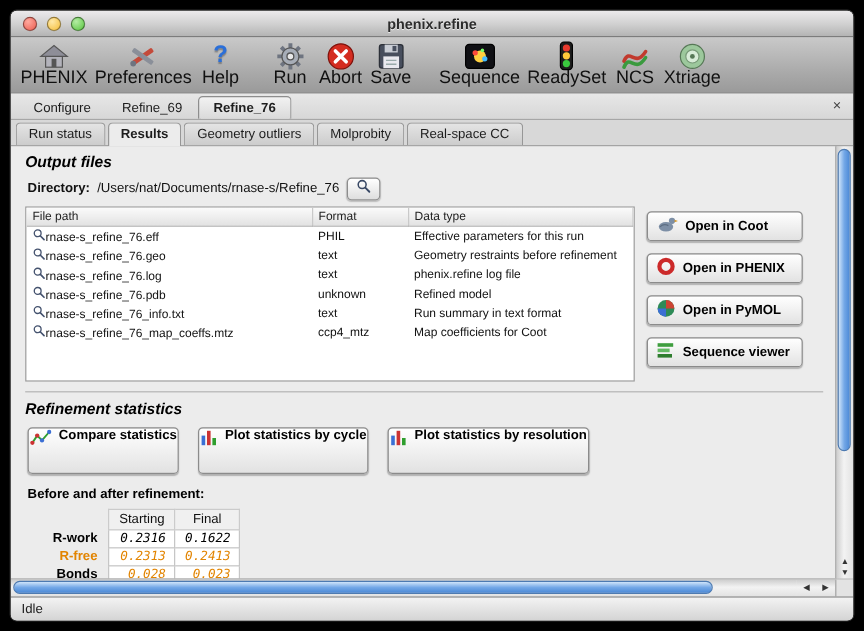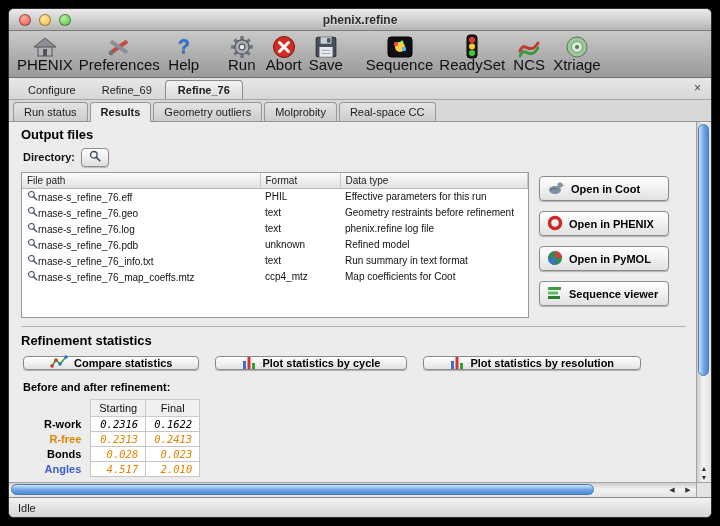--- a/index.html
+++ b/index.html
@@ -37,21 +37,21 @@
   
   .subtabs { flex:0 0 22px; background:#d8d8d8; display:flex; align-items:flex-end; padding:0 4px; border-bottom:1px solid #979797; }
   .subtab { font-size:11px; color:#1d1d1d; padding:3px 10px; border:1px solid #979797; border-bottom:none;
             border-radius:4px 4px 0 0; background:linear-gradient(#e4e4e4,#cccccc); margin-right:2px; }
   .subtab.active { background:#ececec; font-weight:bold; position:relative; top:1px; padding-bottom:4px; }
 
   
   .main { flex:1 1 auto; display:flex; min-height:0; }
   .content { flex:1; background:#ececec; padding:4px 10px 0 12px; overflow:hidden; }
 
-  h2.sect { font-size:13px; font-weight:bold; color:#000; line-height:17px; }
+  h2.sect { font-size:13px; font-weight:bold; color:#000; line-height:17px;font-style:italic; }
   .dir-row { display:flex; align-items:center; gap:6px; margin:4px 0 5px 2px; height:20px; }
   .dir-label { font-size:11px; font-weight:bold; color:#111; }
   .dir-value { font-size:11px; color:#111; }
   .mini-btn { width:28px; height:19px; border:1px solid #8d8d8d; border-radius:4px;
               background:linear-gradient(#ffffff,#dedede); display:flex; align-items:center; justify-content:center;
               box-shadow:0 1px 1px rgba(0,0,0,.2); }
 
   .files-wrap { display:flex; gap:10px;align-items:center; }
   .files-box { width:508px; height:146px; background:#fff; border:1px solid #9a9a9a; overflow:hidden; }
   table.files { width:100%; border-collapse:collapse; table-layout:fixed; }
@@ -59,21 +59,21 @@
                    font-weight:normal; font-size:10px; color:#222; text-align:left; padding:2px 5px; }
   table.files td { font-size:10px; color:#111; padding:1px 5px; white-space:nowrap; overflow:hidden; height:16px; }
 
   .action-col { display:flex; flex-direction:column; padding-top:2px; }
   .action-btn { width:130px; height:25px; display:flex; align-items:center; gap:6px; padding:0 7px;
                 border:1px solid #8b8b8b; border-radius:4px; background:linear-gradient(#ffffff,#e2e2e2);
                 font-size:11px; font-weight:bold; color:#000; box-shadow:0 1px 1px rgba(0,0,0,.25); margin-bottom:10px; }
 
   .section2 { border-top:1px solid #b3b3b3; margin-top:8px; padding-top:5px; }
   .stat-buttons { display:flex; gap:16px; margin:7px 0 0 2px; }
-  .stat-btn { height:14px; display:flex; align-items:center; gap:6px; padding:0 26px;
+  .stat-btn { height:39px; display:flex; gap:6px; padding:0 1px;
               border:1px solid #8b8b8b; border-radius:4px; background:linear-gradient(#ffffff,#e2e2e2);
               font-size:11px; font-weight:bold; color:#000; box-shadow:0 1px 1px rgba(0,0,0,.25); }
   .ba-label { font-size:11px; font-weight:bold; margin:11px 0 0 2px; color:#000; }
 
   table.stats { border-collapse:collapse; margin:6px 0 0 14px; font-size:11px; }
   table.stats th { font-weight:normal; color:#111; padding:2px 8px; text-align:center;
                    background:#f0f0f0; border:1px solid #cbcbcb; }
   table.stats th.empty { background:transparent; border:none; }
   table.stats td.rowlabel { font-weight:bold; text-align:right; padding:1px 9px; color:#000; }
   table.stats td.val { background:#fff; border:1px solid #c6c6c6; text-align:right; padding:1px 7px;
@@ -237,20 +237,21 @@
     <span class="subtab">Real-space CC</span>
   </div>
 
   <div class="main">
     <div class="content">
 
       <h2 class="sect">Output files</h2>
 
       <div class="dir-row">
         <span class="dir-label">Directory:</span>
+        <span class="dir-value">/Users/nat/Documents/rnase-s/Refine_76</span>
         <span class="mini-btn">
           <span>
             <svg width="12" height="12" viewBox="0 0 12 12">
                 <circle cx="4.8" cy="4.8" r="3.3" fill="none" stroke="#3a4a66" stroke-width="1.3"></circle>
                 <line x1="7.4" y1="7.4" x2="10.8" y2="10.8" stroke="#3a4a66" stroke-width="1.6" stroke-linecap="round"></line>
               </svg>
           </span>
         </span>
       </div>
 

